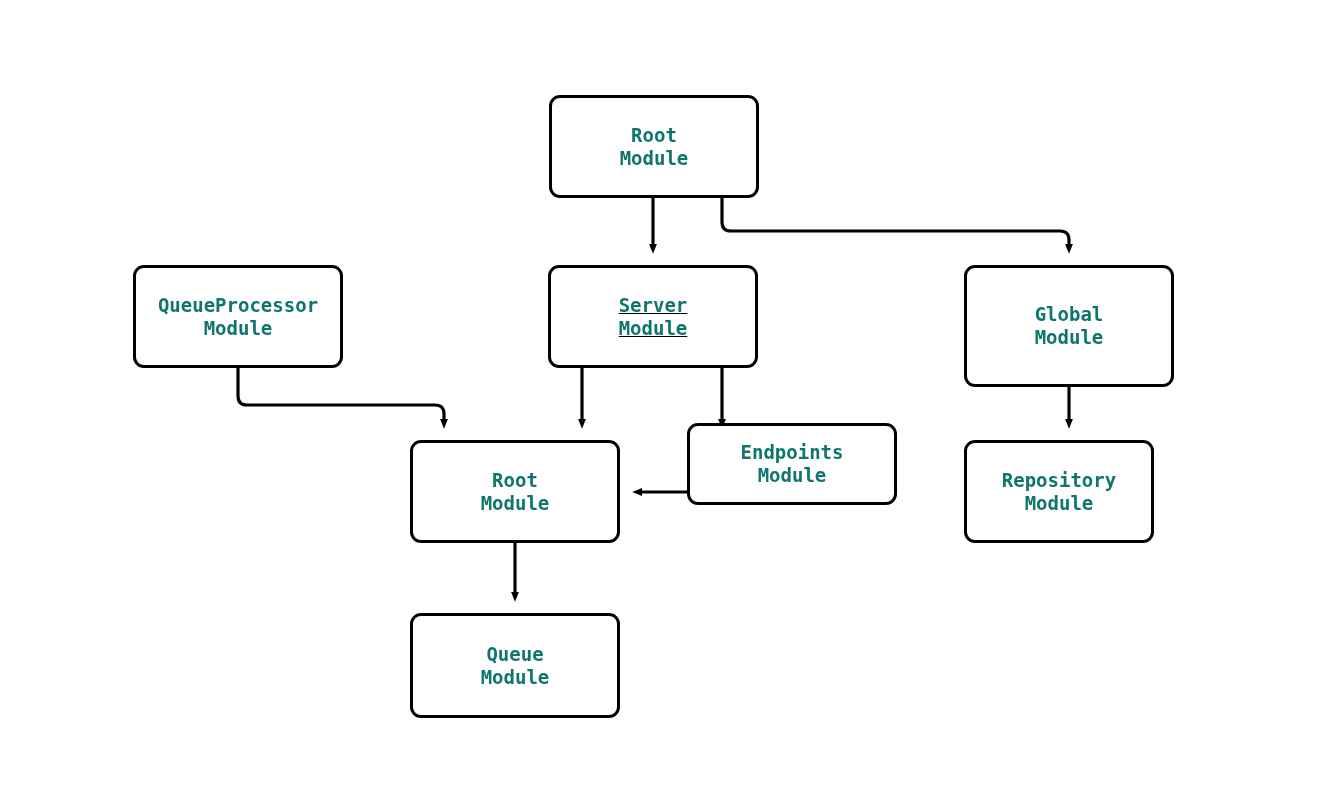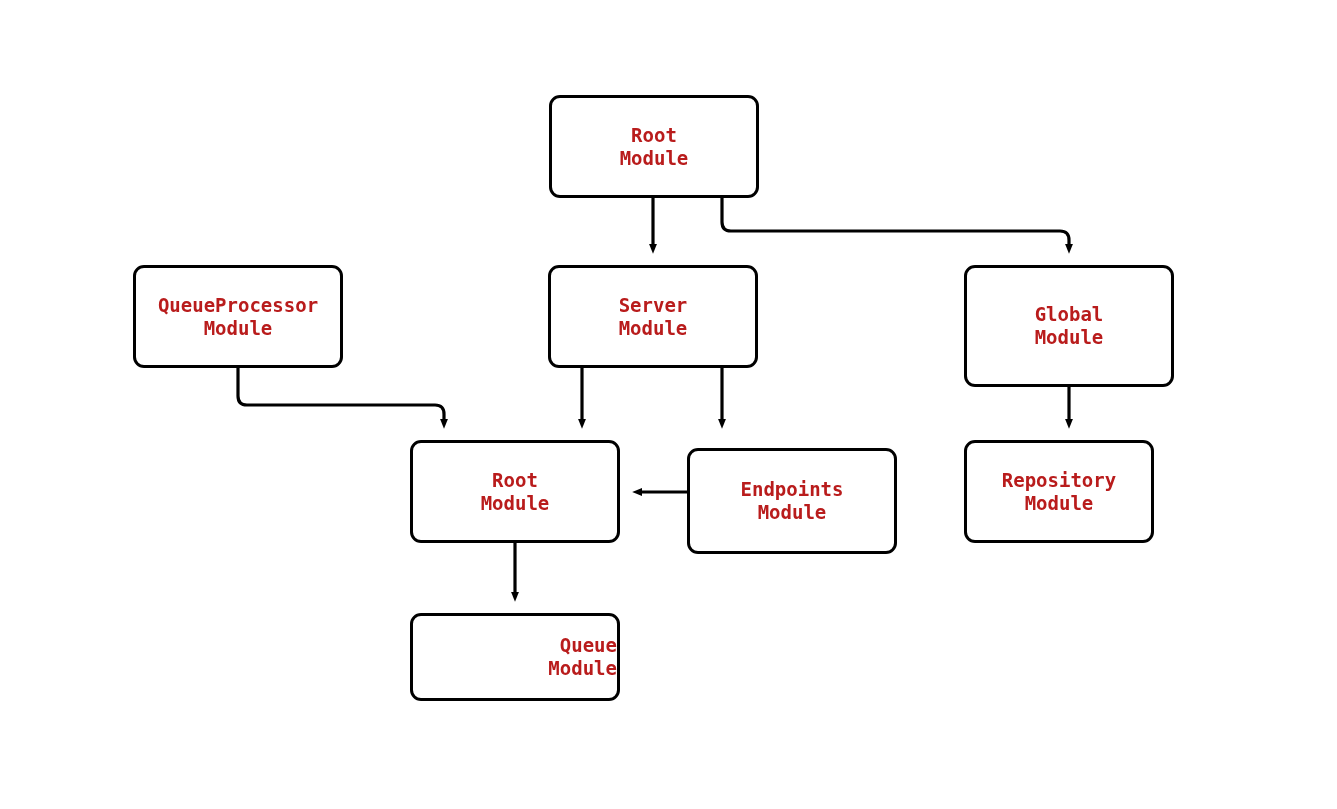--- a/index.html
+++ b/index.html
@@ -36,21 +36,21 @@
     flex-direction: column;
     align-items: center;
     justify-content: center;
     z-index: 2;
   }
   .node .line {
     font-family: "DejaVu Sans Mono", monospace;
     font-size: 19px;
     font-weight: bold;
     line-height: 23px;
-    color: #b91c1c;
+    color: #0f766e;
     letter-spacing: 0px;
     white-space: pre;
     text-align: center;
   }
 </style>
 </head>
 <body>
 
 <div id="canvas">
 
@@ -81,43 +81,43 @@
   <div class="node" style="left:549px; top:95px; width:210px; height:103px;">
     <div class="line">Root</div>
     <div class="line">Module</div>
   </div>
 
   <div class="node" style="left:133px; top:265px; width:210px; height:103px;">
     <div class="line">QueueProcessor</div>
     <div class="line">Module</div>
   </div>
 
-  <div class="node" style="left:548px; top:265px; width:210px; height:103px;">
+  <div class="node" style="left:548px; top:265px; width:210px; height:103px;text-decoration:underline;">
     <div class="line">Server</div>
     <div class="line">Module</div>
   </div>
 
   <div class="node" style="left:964px; top:265px; width:210px; height:122px;">
     <div class="line">Global</div>
     <div class="line">Module</div>
   </div>
 
   <div class="node" style="left:410px; top:440px; width:210px; height:103px;">
     <div class="line">Root</div>
     <div class="line">Module</div>
   </div>
 
-  <div class="node" style="left:687px; top:448px; width:210px; height:106px;">
+  <div class="node" style="left:687px; top:423px; width:210px; height:82px;">
     <div class="line">Endpoints</div>
     <div class="line">Module</div>
   </div>
 
   <div class="node" style="left:964px; top:440px; width:190px; height:103px;">
     <div class="line">Repository</div>
     <div class="line">Module</div>
   </div>
 
-  <div class="node" style="left:410px; top:613px; width:210px; height:88px;align-items:flex-end;">
+  <div class="node" style="left:410px; top:613px; width:210px; height:105px;">
     <div class="line">Queue</div>
     <div class="line">Module</div>
   </div>
 
 </div>
 
 </body></html>

